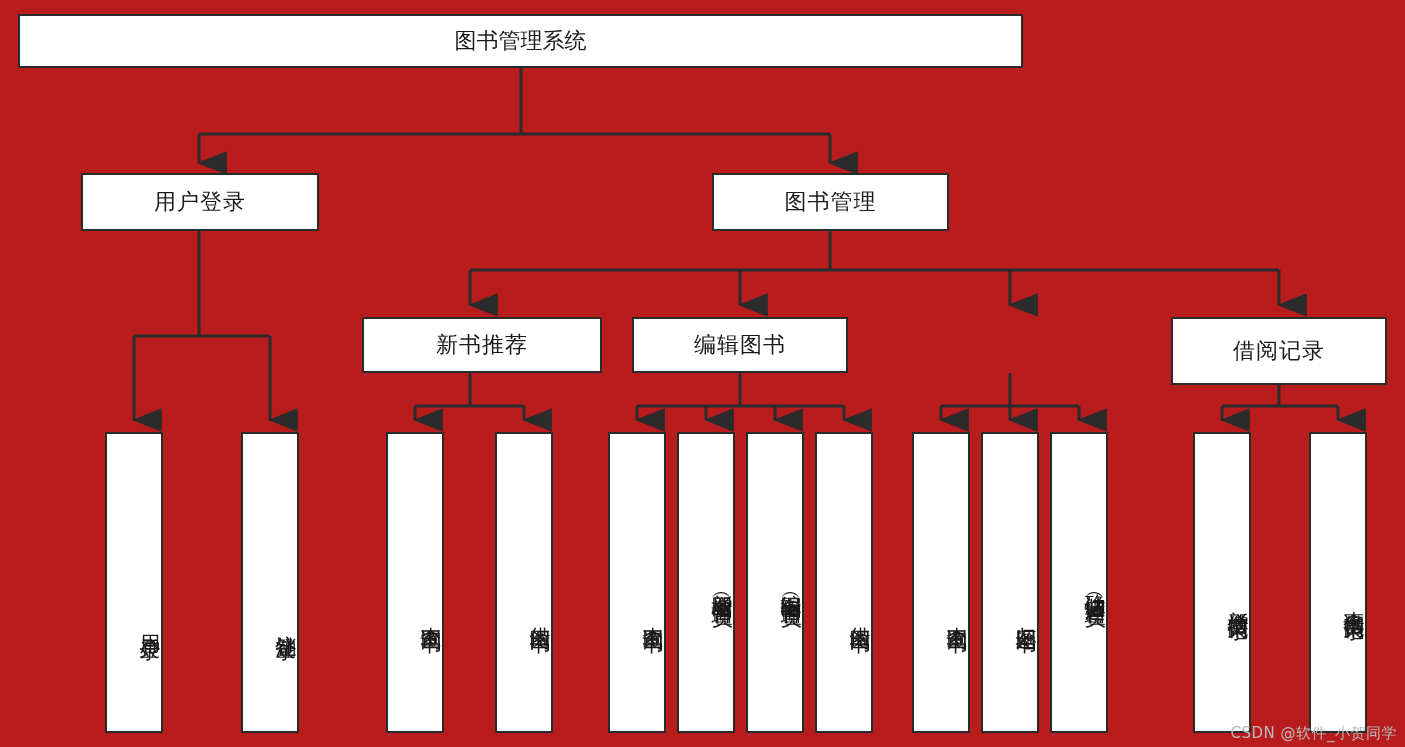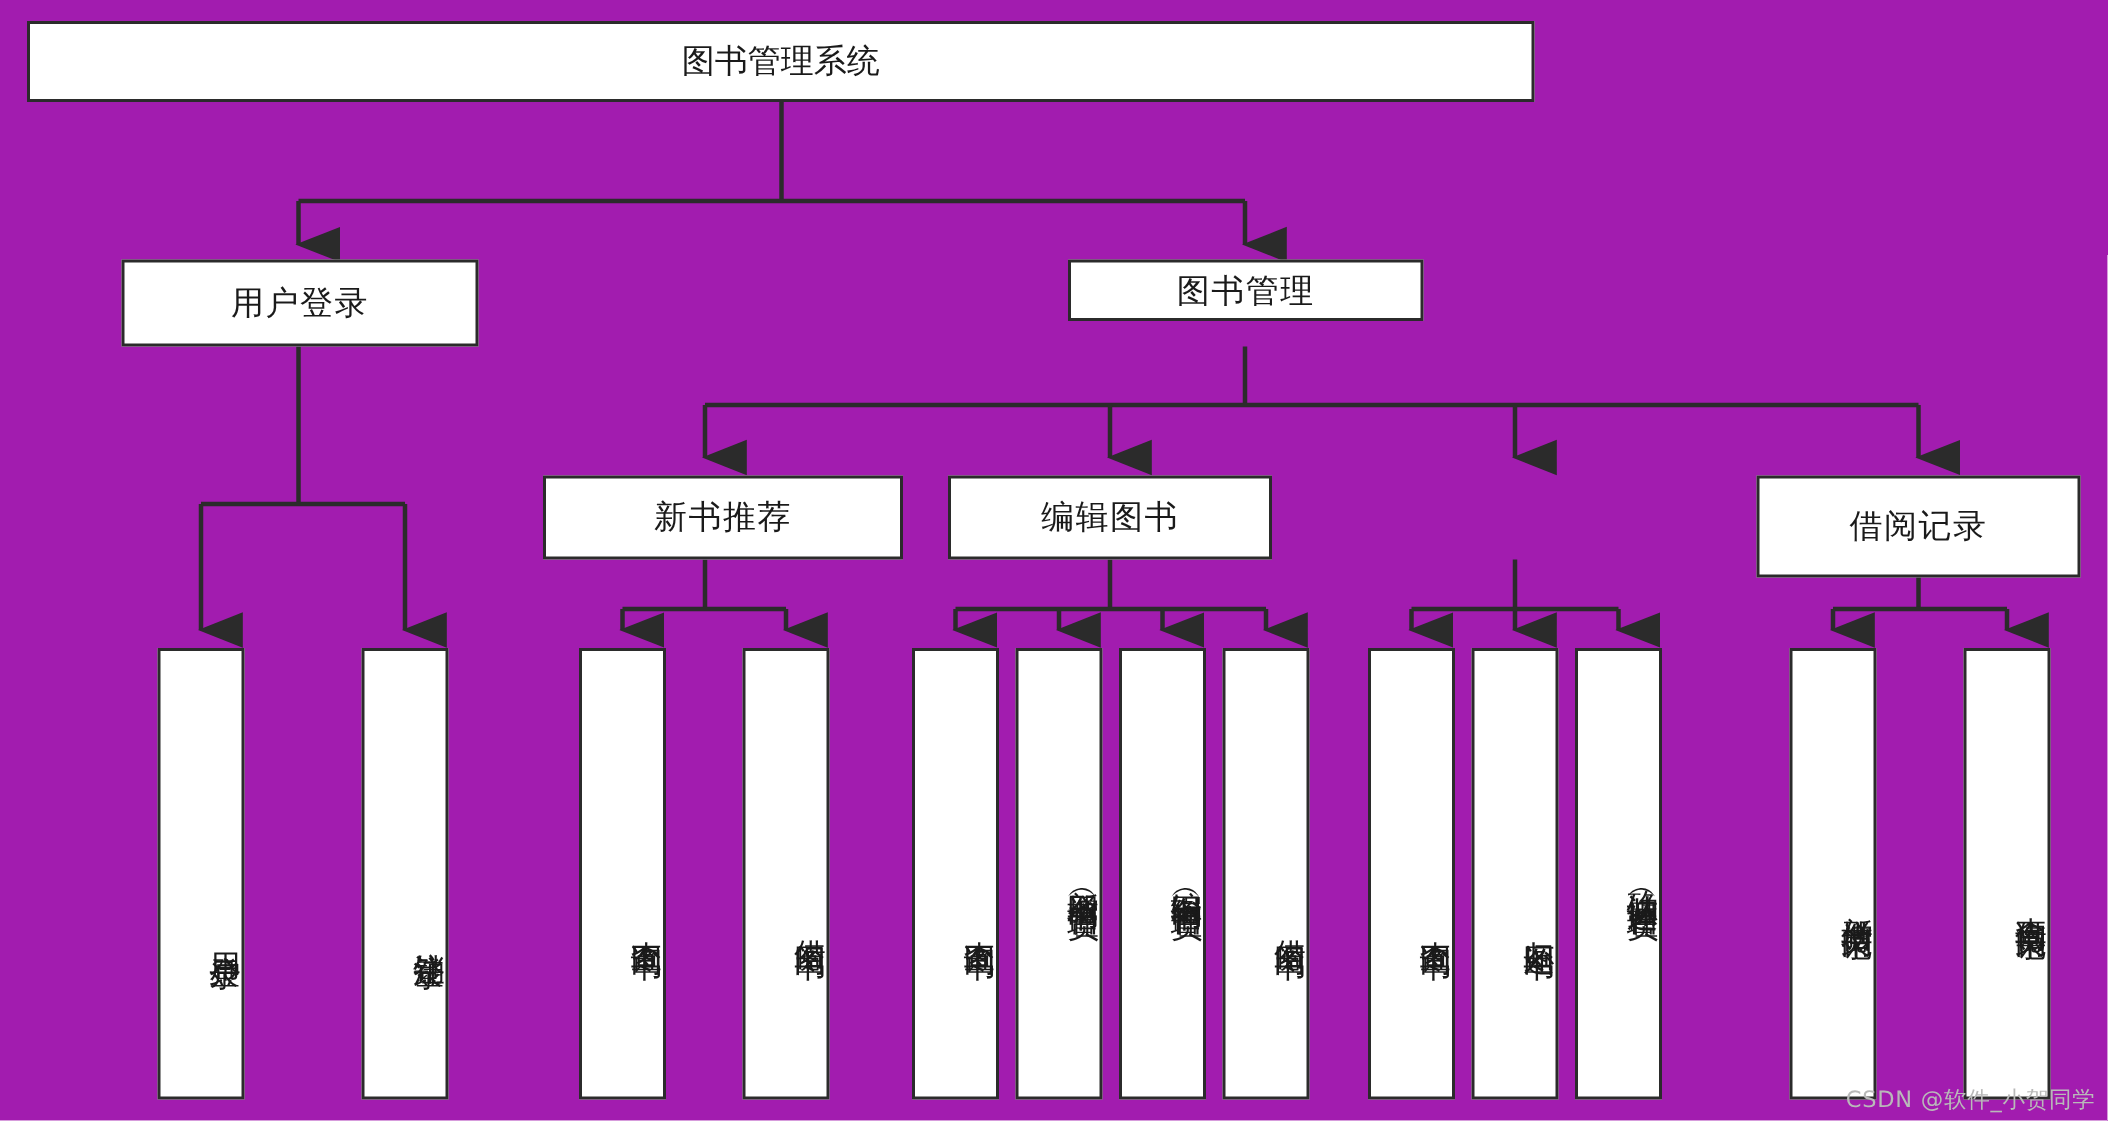--- a/index.html
+++ b/index.html
@@ -5,21 +5,21 @@
 <style>
   html,body{margin:0;padding:0;background:#ffffff;}
   body{
     font-family:"DejaVu Sans","Liberation Sans",sans-serif;
     -webkit-font-smoothing:antialiased;
   }
   #canvas{
     position:relative;
     width:1405px;
     height:747px;
-    background:#a21caf;
+    background:#b91c1c;
     overflow:hidden;
   }
   #edges{
     position:absolute;
     left:0; top:0;
     width:1405px;
     height:747px;
     pointer-events:none;
   }
   .node{
@@ -131,21 +131,21 @@
   </svg>
 
   <div class="node root" style="left:18px; top:14px; width:1005px; height:54px;">
     <span class="htext">图书管理系统</span>
   </div>
 
   <div class="node horiz" style="left:81px; top:173px; width:238px; height:58px;">
     <span class="htext">用户登录</span>
   </div>
 
-  <div class="node horiz" style="left:712px; top:173px; width:237px; height:41px;">
+  <div class="node horiz" style="left:712px; top:173px; width:237px; height:58px;">
     <span class="htext">图书管理</span>
   </div>
 
   <div class="node horiz" style="left:362px; top:317px; width:240px; height:56px;">
     <span class="htext">新书推荐</span>
   </div>
 
   <div class="node horiz" style="left:632px; top:317px; width:216px; height:56px;">
     <span class="htext">编辑图书</span>
   </div>

